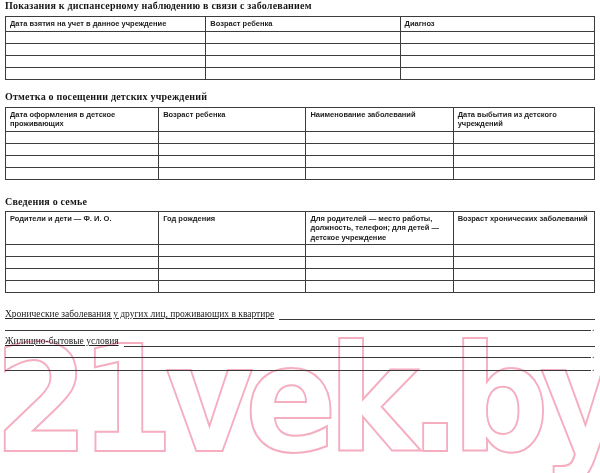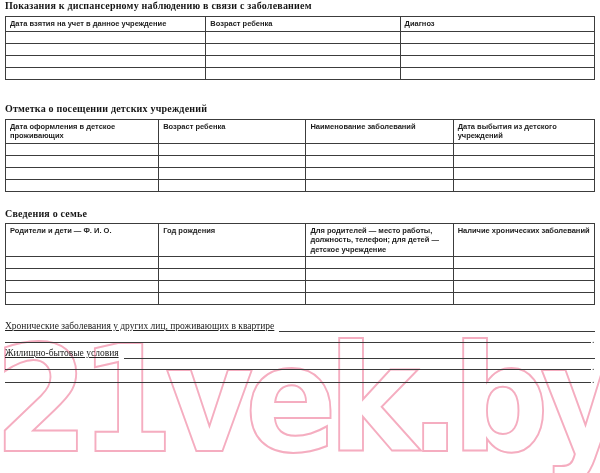--- a/index.html
+++ b/index.html
@@ -19,21 +19,21 @@
     position: relative;
     padding: 0 5px 0 5px;
     z-index: 2;
   }
   .section-heading {
     font: bold 10px/11px "Liberation Serif", serif;
     letter-spacing: 0.2px;
     color: #151515;
     margin: 0 0 5px 0;
   }
-  .heading-2 { margin-top: 23px; }
+  .heading-2 { margin-top: 11px; }
   .heading-3 { margin-top: 16px; margin-bottom: 4px; }
   table.form-table {
     width: 100%;
     border-collapse: collapse;
     table-layout: fixed;
     border: 1px solid #2f2f2f;
   }
   table.form-table th,
   table.form-table td {
     border: 1px solid #3c3c3c;
@@ -190,21 +190,21 @@
       <col style="width:26%">
         <col style="width:25%">
         <col style="width:25%">
         <col style="width:24%">
     </colgroup>
     <tbody>
         <tr>
       <th>Родители и дети — Ф. И. О.</th>
       <th>Год рождения</th>
       <th>Для родителей — место работы, должность, телефон; для детей — детское учреждение</th>
-      <th>Наличие хронических заболеваний</th>
+      <th>Возраст хронических заболеваний</th>
     </tr>
     <tr>
           <td></td>
           <td></td>
           <td></td>
           <td></td>
         </tr>
     <tr>
           <td></td>
           <td></td>

